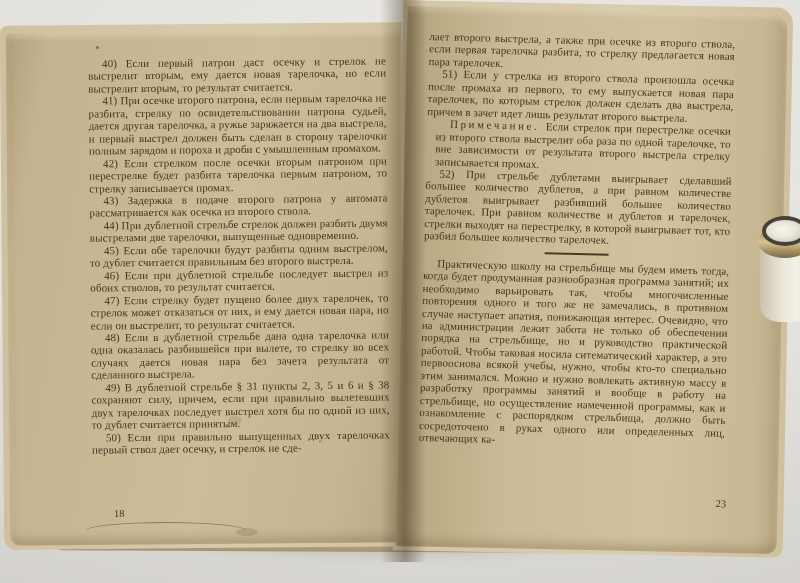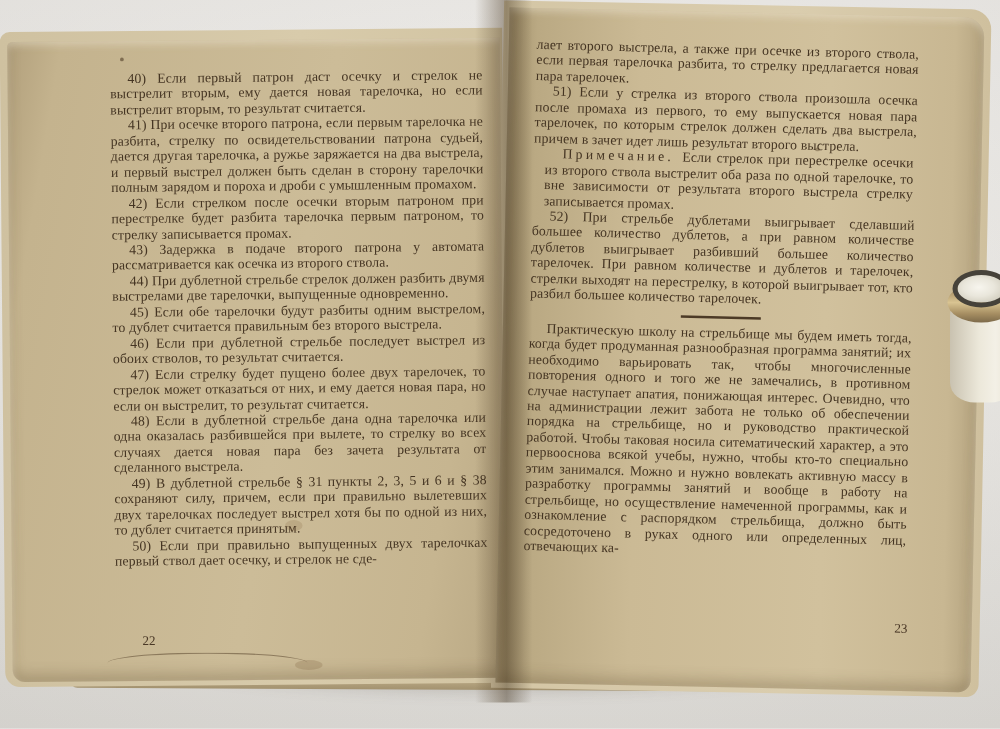--- a/index.html
+++ b/index.html
@@ -89,21 +89,21 @@
       <p class="indent">42) Если стрелком после осечки вторым патроном при перестрелке будет разбита тарелочка первым патроном, то стрелку записывается промах.</p>
       <p class="indent">43) Задержка в подаче второго патрона у автомата рассматривается как осечка из второго ствола.</p>
       <p class="indent">44) При дублетной стрельбе стрелок должен разбить двумя выстрелами две тарелочки, выпущенные одновременно.</p>
       <p class="indent">45) Если обе тарелочки будут разбиты одним выстрелом, то дублет считается правильным без второго выстрела.</p>
       <p class="indent">46) Если при дублетной стрельбе последует выстрел из обоих стволов, то результат считается.</p>
       <p class="indent">47) Если стрелку будет пущено более двух тарелочек, то стрелок может отказаться от них, и ему дается новая пара, но если он выстрелит, то результат считается.</p>
       <p class="indent">48) Если в дублетной стрельбе дана одна тарелочка или одна оказалась разбившейся при вылете, то стрелку во всех случаях дается новая пара без зачета результата от сделанного выстрела.</p>
       <p class="indent">49) В дублетной стрельбе § 31 пункты 2, 3, 5 и 6 и § 38 сохраняют силу, причем, если при правильно вылетевших двух тарелочках последует выстрел хотя бы по одной из них, то дублет считается принятым.</p>
       <p class="indent">50) Если при правильно выпущенных двух тарелочках первый ствол дает осечку, и стрелок не сде-</p>
     </div>
-  <div class="folio folio-left">22</div>
+  <div class="folio folio-left">18</div>
 
   <div class="text text-right">
     <div>
         <p class="">лает второго выстрела, а также при осечке из второго ствола, если первая тарелочка разбита, то стрелку предлагается новая пара тарелочек.</p>
         <p class="indent">51) Если у стрелка из второго ствола произошла осечка после промаха из первого, то ему выпускается новая пара тарелочек, по которым стрелок должен сделать два выстрела, причем в зачет идет лишь результат второго выстрела.</p>
         <p class="indent note"><span class="lead-spaced">Примечание. </span>Если стрелок при перестрелке осечки из второго ствола выстрелит оба раза по одной тарелочке, то вне зависимости от результата второго выстрела стрелку записывается промах.</p>
         <p class="indent">52) При стрельбе дублетами выигрывает сделавший большее количество дублетов, а при равном количестве дублетов выигрывает разбивший большее количество тарелочек. При равном количестве и дублетов и тарелочек, стрелки выходят на перестрелку, в которой выигрывает тот, кто разбил большее количество тарелочек.</p>
       </div>
     <div class="hr"></div>
     <div>

